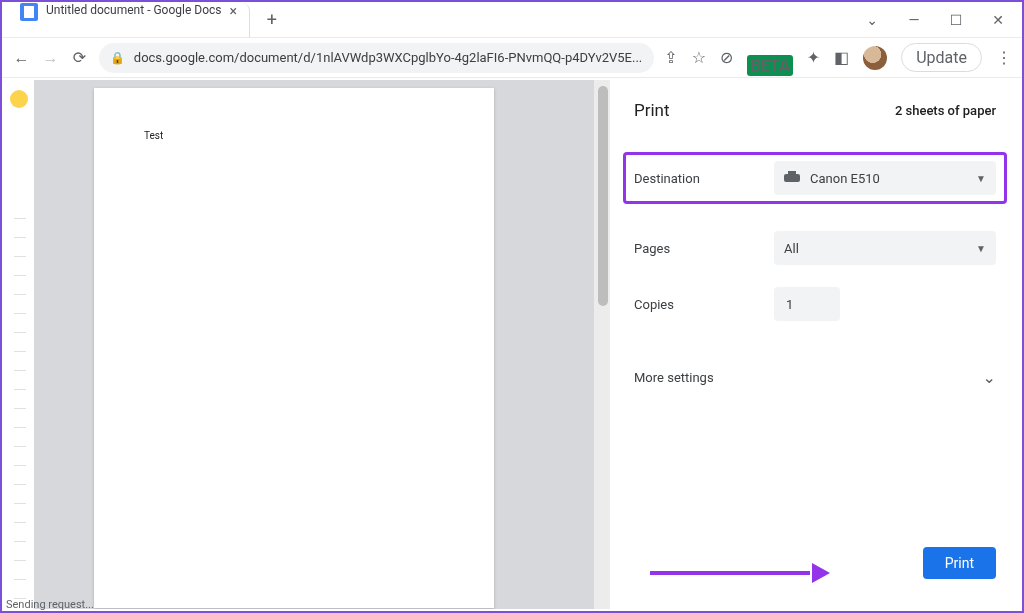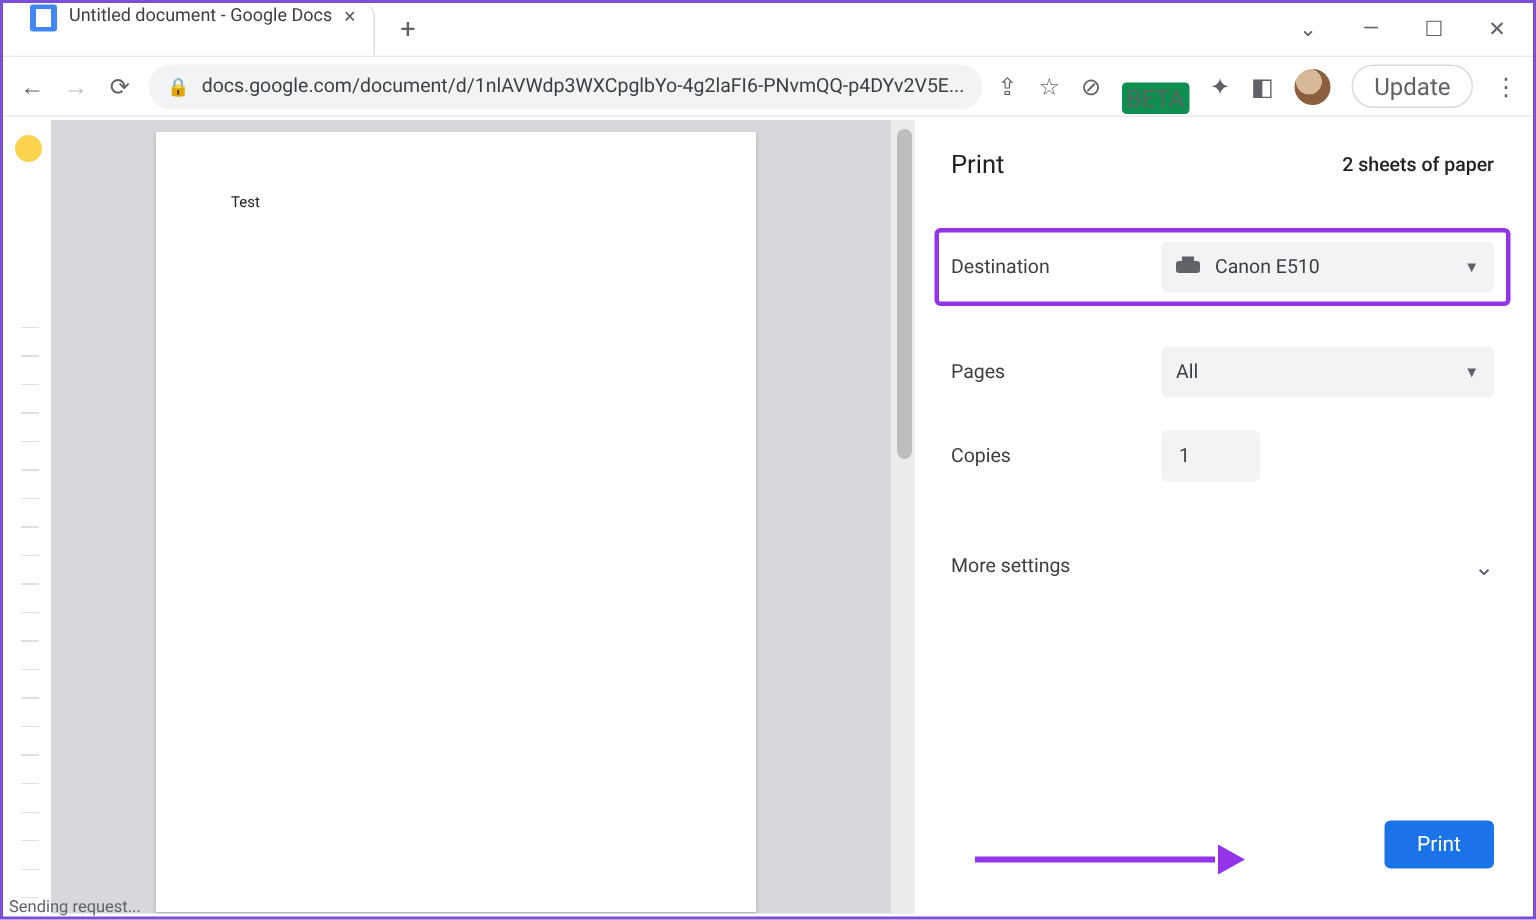--- a/index.html
+++ b/index.html
@@ -19,38 +19,38 @@
 
   
   .addrbar { height: 40px; display: flex; align-items: center; padding: 0 10px; gap: 10px; border-bottom: 1px solid #e8eaed; }
   .nav-btn { width: 24px; height: 24px; display: flex; align-items: center; justify-content: center; color: #5f6368; font-size: 16px; cursor: pointer; }
   .nav-btn.disabled { color: #bdc1c6; }
   .omnibox { flex: 1; display: flex; align-items: center; gap: 8px; background: #f1f3f4; border-radius: 16px; height: 30px; padding: 0 12px; color: #3c4043; font-size: 13px; max-width: 620px; }
   .omnibox .lock { font-size: 12px; color: #5f6368; }
   .omnibox .url { white-space: nowrap; overflow: hidden; text-overflow: ellipsis; flex: 1; }
   .addr-icons { display: flex; align-items: center; gap: 14px; margin-left: auto; }
   .addr-icons span, .addr-icons div { color: #5f6368; font-size: 16px; cursor: pointer; }
-  .beta-badge { background: #0d904f; color:#fff; font-size: 8px; padding: 1px 3px; border-radius: 3px; font-weight: 400; position: relative; margin-top: 16px; }
+  .beta-badge { background: #0d904f; color:#fff; font-size: 8px; padding: 1px 3px; border-radius: 3px; font-weight: 700; position: relative; margin-top: 16px; }
   .avatar { width: 24px; height: 24px; border-radius: 50%; background: radial-gradient(circle at 40% 35%, #d7b899 0 40%, #8b5e3c 41% 100%); }
   .update-btn { border: 1px solid #dadce0; border-radius: 16px; padding: 4px 14px; font-size: 13px; color: #3c4043; cursor: pointer; }
   .menu-dots { font-size: 18px; color: #f29900; }
 
   
   .content { position: absolute; top: 78px; left: 2px; right: 2px; bottom: 2px; display: flex; }
 
   
   .docs-bg { width: 30px; background: linear-gradient(#fff, #fff); position: relative; }
   .emoji-face { position: absolute; top: 10px; left: 6px; width: 18px; height: 18px; border-radius: 50%; background: #fcd34d; }
   .ruler-strip { position: absolute; top: 120px; left: 10px; width: 12px; bottom: 0; background: repeating-linear-gradient(#fff, #fff 18px, #e0e0e0 18px, #e0e0e0 19px); }
 
   
   .preview-pane { flex: 1; background: #d7d8db; position: relative; overflow: hidden; }
   .preview-scroll { position: absolute; right: 0; top: 0; width: 16px; height: 100%; background: #ececec; }
   .preview-thumb { position: absolute; right: 2px; top: 6px; width: 10px; height: 220px; background: #bdbdbd; border-radius: 5px; }
-  .page { position: absolute; top: 8px; left: 70px; width: 400px; height: 520px; background: #fff; box-shadow: 0 1px 3px rgba(0,0,0,0.2); padding: 42px 50px; }
+  .page { position: absolute; top: 8px; left: 60px; width: 400px; height: 520px; background: #fff; box-shadow: 0 1px 3px rgba(0,0,0,0.2); padding: 42px 50px; }
   .page-text { font-size: 10px; color: #222; }
 
   
   .settings-pane { width: 410px; background: #fff; display: flex; flex-direction: column; padding: 20px 24px; position: relative; }
   .settings-header { display: flex; justify-content: space-between; align-items: center; margin-bottom: 32px; }
   .settings-title { font-size: 17px; color: #202124; }
   .sheet-count { font-size: 13px; color: #202124; font-weight: 500; }
 
   .setting-row { display: flex; align-items: center; height: 40px; margin-bottom: 16px; }
   .setting-row.highlighted { border: 3px solid #9333ea; border-radius: 4px; padding: 4px 8px; margin-left: -11px; margin-right: -11px; height: 52px; margin-bottom: 24px; }

